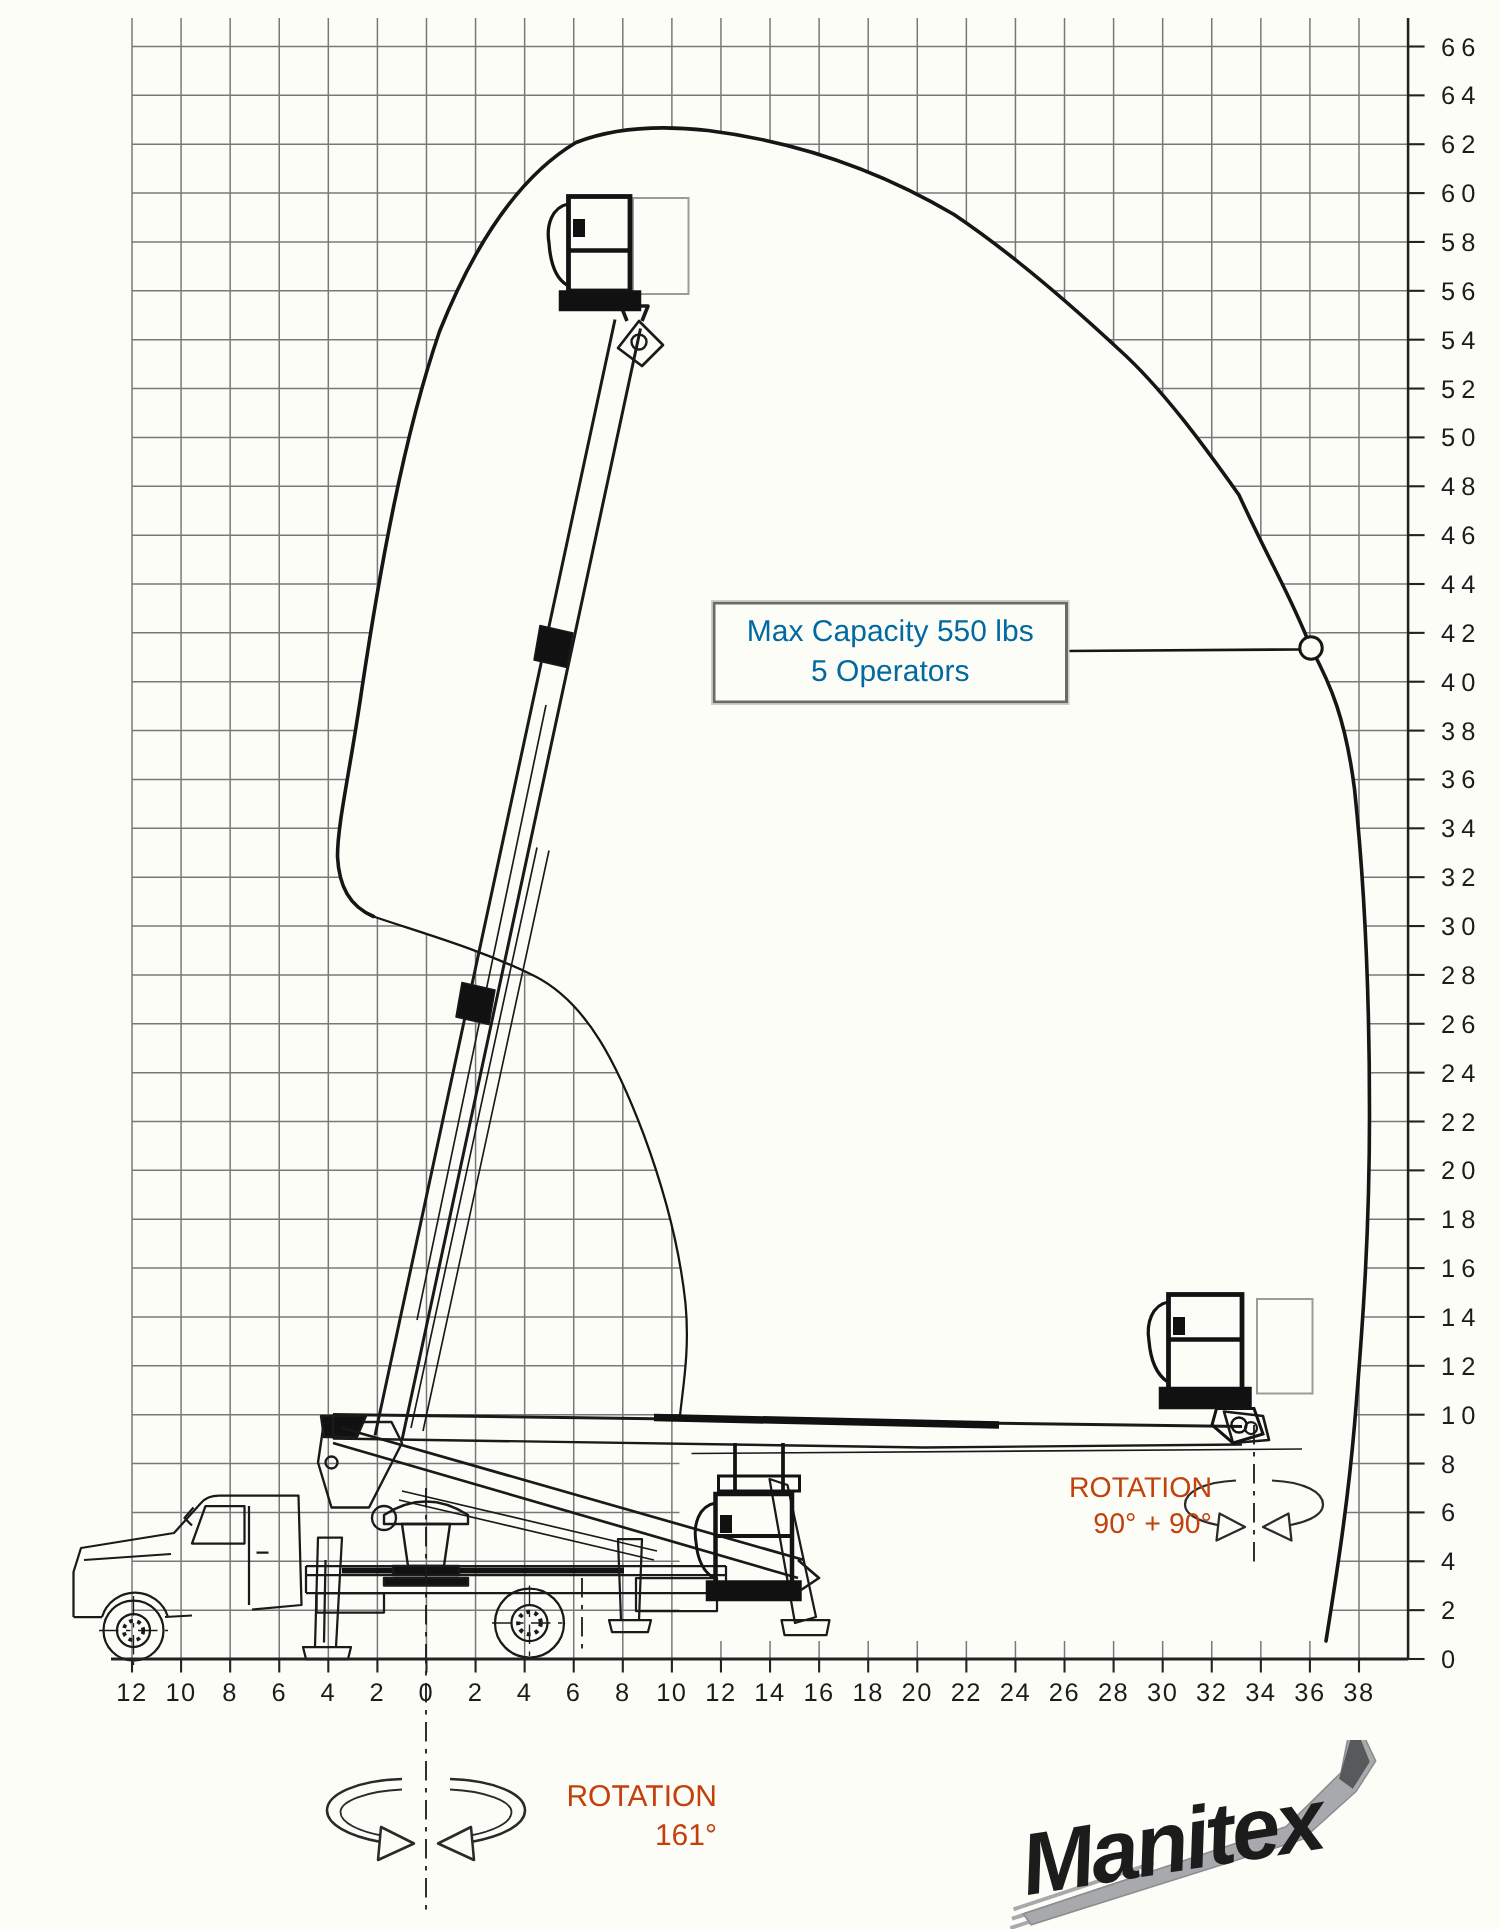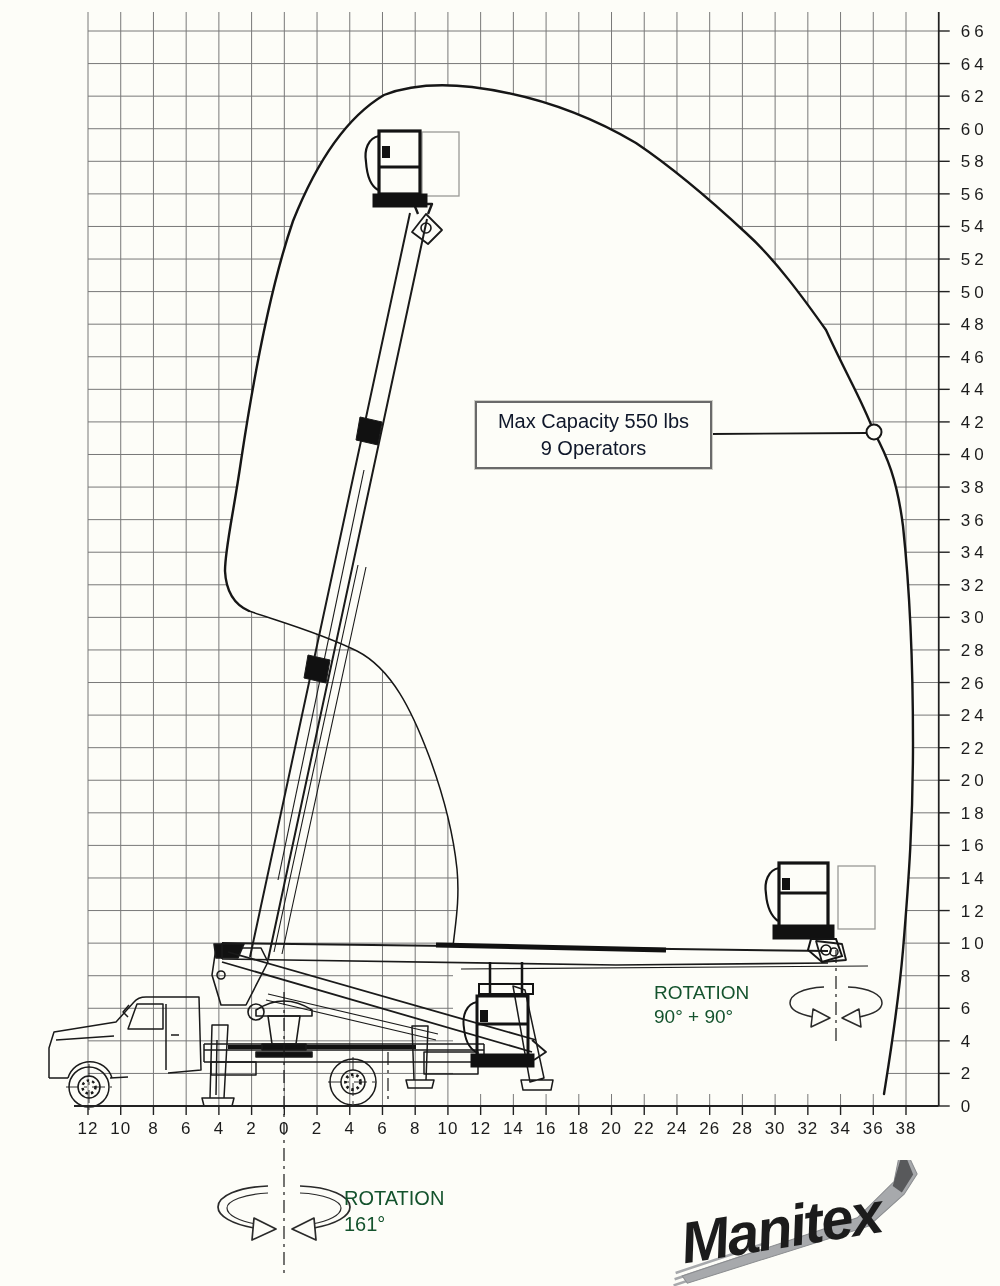--- a/index.html
+++ b/index.html
@@ -4,22 +4,22 @@
 <style>
   html,body{margin:0;padding:0;}
   body{width:1000px;height:1286px;position:relative;background:#fdfdf8;
        font-family:"Liberation Sans",sans-serif;overflow:hidden;}
   #stage{position:absolute;left:16px;top:0;width:1000px;height:1212px;}
   svg text{font-family:"Liberation Sans",sans-serif;fill:#1c1c1c;}
   .capacity-box{
     position:absolute;left:459px;top:401px;width:233px;height:64px;
     background:#fdfdf8;border:2px solid #6a6a6a;outline:1px solid #cfcfc8;
     display:flex;flex-direction:column;justify-content:center;align-items:center;
-    font-size:20px;color:#0f172a;line-height:1.35;z-index:5;}
-  .rot-label{position:absolute;color:#14532d;text-align:left;z-index:5;}
+    font-size:20px;color:#0369a1;line-height:1.35;z-index:5;}
+  .rot-label{position:absolute;color:#c2410c;text-align:right;z-index:5;}
   .rot-boom{left:638px;top:981px;width:154px;font-size:19px;line-height:1.25;}
   .rot-base{left:328px;top:1185px;width:134px;font-size:20px;line-height:1.3;}
   .logo{position:absolute;left:650px;top:1160px;width:350px;height:126px;z-index:6;}
 </style>
 </head>
 <body>
 
 <div id="stage">
 <svg width="1000" height="1286" viewBox="0 0 1000 1286">
 
@@ -342,21 +342,21 @@
         <line x1="857.28" y1="1106.008" x2="857.28" y2="1115.008" stroke="#222222" stroke-width="1.4"></line>
         <text x="857.28" y="1134.008" font-size="17" text-anchor="middle" letter-spacing="1">36</text>
         <line x1="890" y1="1106.008" x2="890" y2="1115.008" stroke="#222222" stroke-width="1.4"></line>
         <text x="890" y="1134.008" font-size="17" text-anchor="middle" letter-spacing="1">38</text>
       </g>
 </svg>
 
 
 <div class="capacity-box">
   <span>Max Capacity 550 lbs</span>
-  <span>9 Operators</span>
+  <span>5 Operators</span>
 </div>
 
 
 <div class="rot-label rot-boom">
   <div>ROTATION</div>
   <div>90° + 90°</div>
 </div>
 
 
 <div class="rot-label rot-base">

